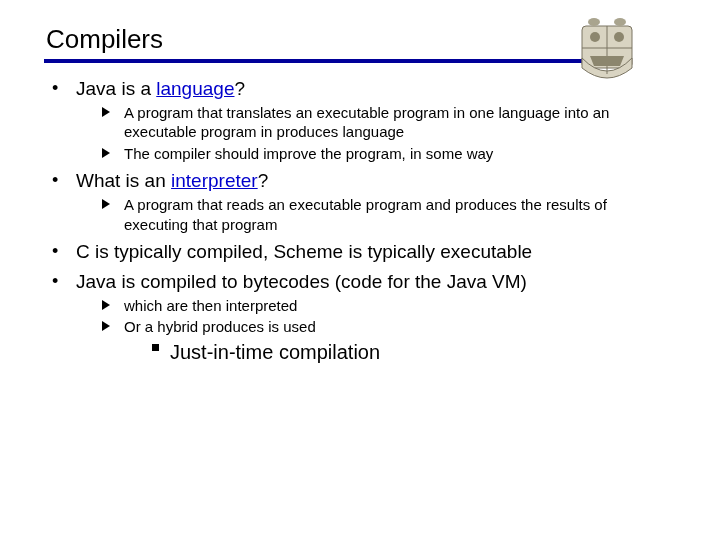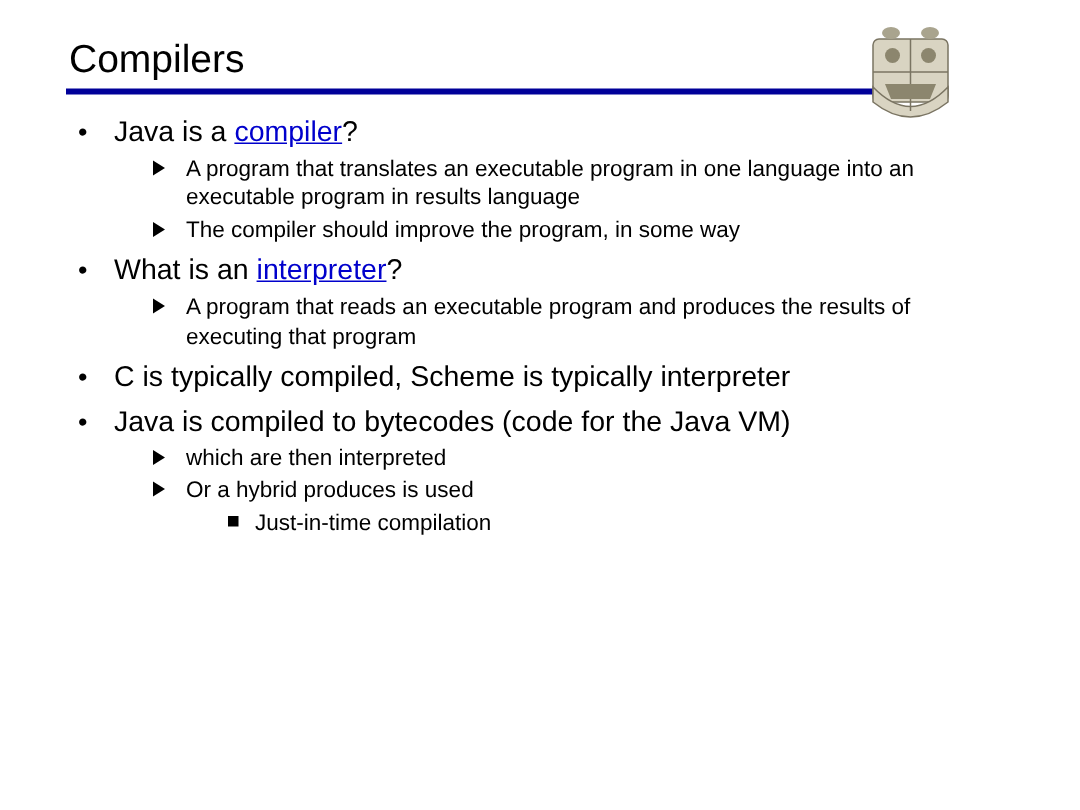--- a/index.html
+++ b/index.html
@@ -81,21 +81,21 @@
   }
   ul.level3 {
     list-style: none;
     margin: 2px 0 2px 0;
     padding: 0 0 0 28px;
   }
   ul.level3 > li {
     position: relative;
     padding-left: 18px;
     margin: 2px 0;
-    font-size: 15px;
+    font-size: 20px;
     line-height: 1.3;
   }
   ul.level3 > li::before {
     content: "";
     position: absolute;
     left: 0;
     top: 5px;
     width: 7px;
     height: 7px;
     background: #000;
@@ -119,42 +119,42 @@
     <circle cx="39" cy="19" r="5" fill="#8c866e"></circle>
     <path d="M10 38 L44 38 L40 48 L14 48 Z" fill="#8c866e"></path>
   </svg>
 
   <div class="title">Compilers</div>
   <div class="rule"></div>
 
   <ul class="level1">
 
     <li>
-      <span>Java is a </span><span class="link">compiler</span><span>?</span>
+      <span>Java is a </span><span class="link">language</span><span>?</span>
       <ul class="level2">
         <li>
-          <span>A program that translates an </span><span class="em">executable</span><span> program in one language into an </span><span class="em">executable</span><span> program in results language</span>
+          <span>A program that translates an </span><span class="em">executable</span><span> program in one language into an </span><span class="em">executable</span><span> program in produces language</span>
         </li>
         <li>
           <span>The compiler should improve the program, </span><span class="em">in some way</span><span></span>
         </li>
       </ul>
     </li>
 
     <li>
       <span>What is an </span><span class="link">interpreter</span><span>?</span>
       <ul class="level2">
         <li>
           <span>A program that reads an </span><span class="em">executable</span><span> program and produces the results of executing that program</span>
         </li>
       </ul>
     </li>
 
     <li>
-      <span>C is typically compiled, Scheme is typically interpreter</span>
+      <span>C is typically compiled, Scheme is typically executable</span>
     </li>
 
     <li>
       <span>Java is compiled to bytecodes (code for the Java VM)</span>
       <ul class="level2">
         <li>
           <span>which are then interpreted</span>
         </li>
         <li>
           <span>Or a hybrid produces is used</span>

